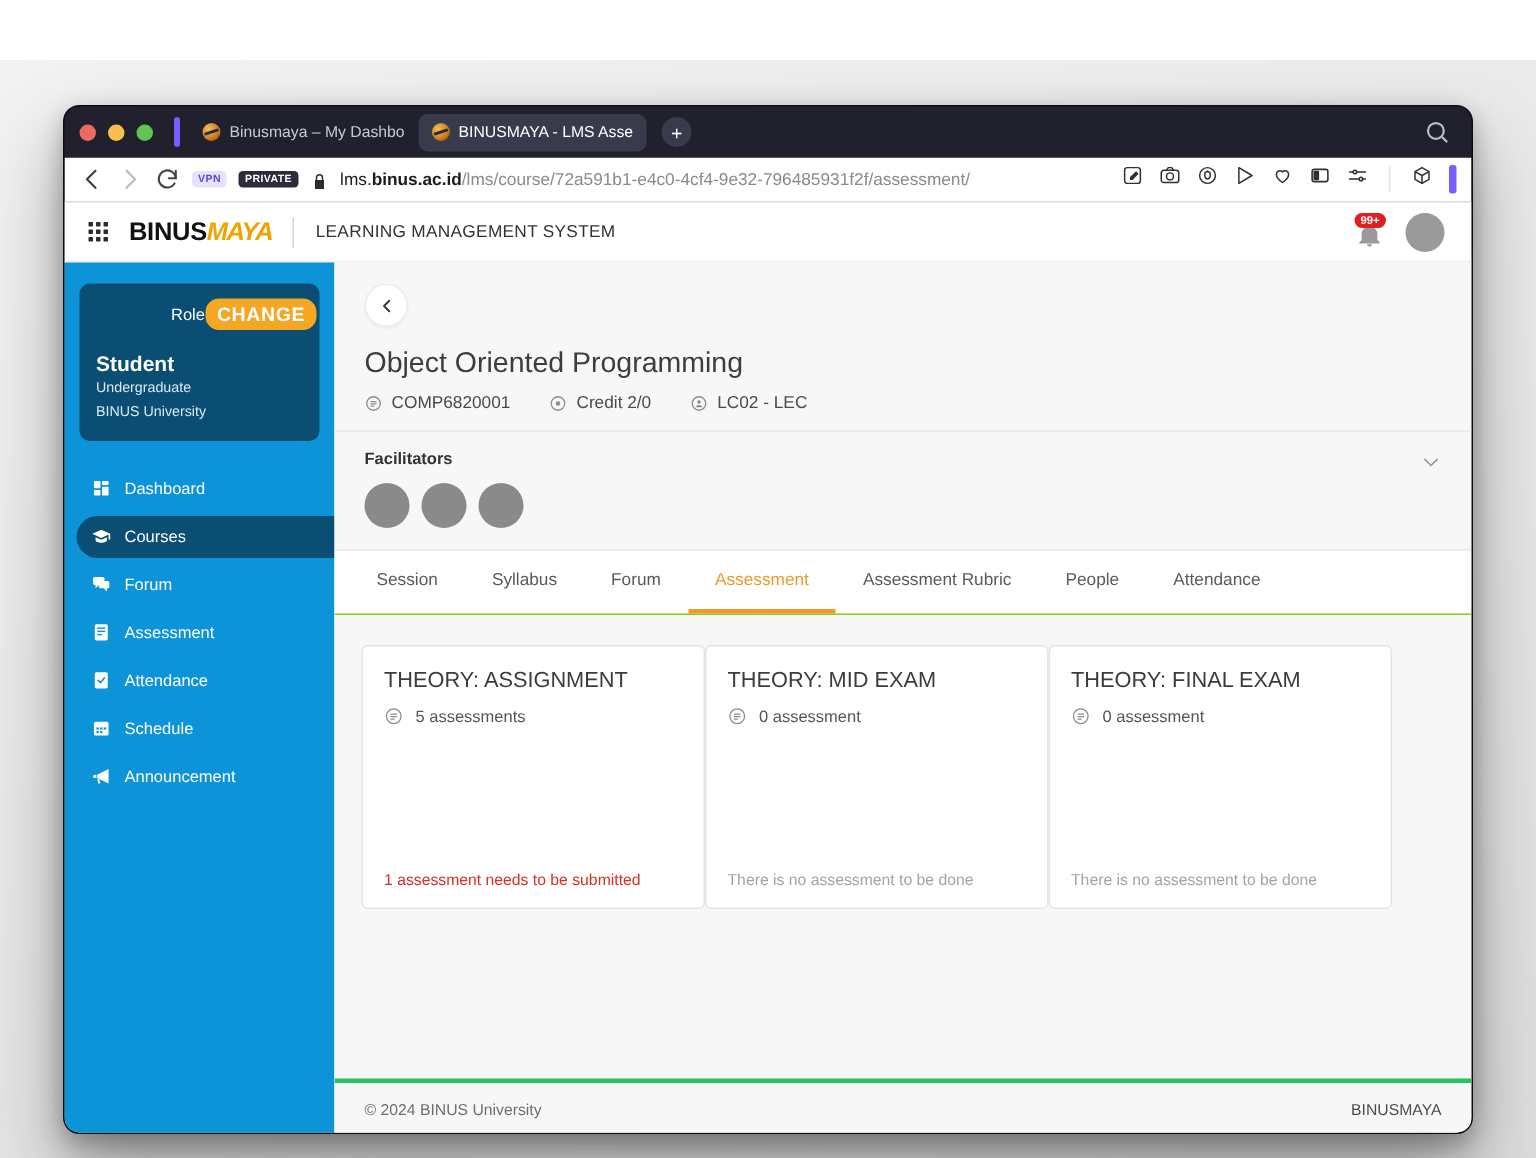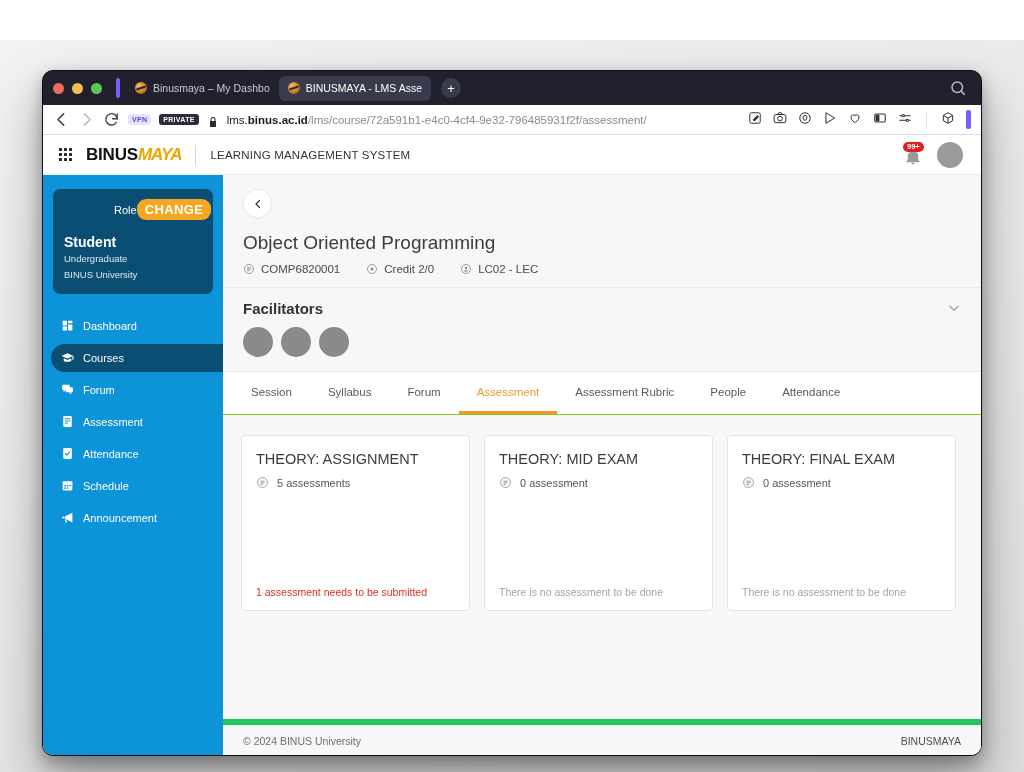--- a/index.html
+++ b/index.html
@@ -233,21 +233,21 @@
   .course-meta { display: flex; align-items: center; gap: 26px; margin-top: 9px; }
   .meta-item { display: flex; align-items: center; gap: 6px; font-size: 11.5px; color: #4a4a4a; }
   .meta-item svg { width: 12px; height: 12px; color: #8c8c8c; flex:none; }
 
   .facilitators {
     background: #f7f7f7;
     padding: 12px 20px 14px 20px;
     border-bottom: 1px solid #e8e8e8;
     position: relative;
   }
-  .fac-title { font-size: 15px; font-weight: bold; color: #333; }
+  .fac-title { font-size: 11px; font-weight: bold; color: #333; }
   .fac-avatars { display: flex; gap: 8px; margin-top: 10px; }
   .fac-avatar { width: 30px; height: 30px; border-radius: 50%; background: #8a8a8a; }
   .fac-chevron {
     position: absolute; right: 20px; top: 13px;
     width: 14px; height: 14px; color: #9b9b9b;
   }
 
   .tabs {
     background: #ffffff;
     display: flex;
@@ -262,21 +262,20 @@
     border-bottom: 3px solid transparent;
     white-space: nowrap;
   }
   .tab-item.active { color: #ef9a28; border-bottom-color: #ef9a28; }
 
   .cards-area {
     flex: 1;
     background: #f7f7f7;
     padding: 20px 18px;
     display: flex;
-    gap: 14px;
     align-items: flex-start;
     overflow: hidden;
   }
   .card {
     width: 229px;
     height: 176px;
     background: #ffffff;
     border: 1px solid #e4e4e4;
     border-radius: 4px;
     padding: 15px 14px 12px 14px;
@@ -285,21 +284,21 @@
   .card-title { font-size: 14.5px; color: #3c3c3c; }
   .card-count { display: flex; align-items: center; gap: 8px; margin-top: 9px; font-size: 11px; color: #555; }
   .card-count svg { width: 13px; height: 13px; color: #8c8c8c; flex: none; }
   .card-foot { margin-top: auto; font-size: 10.5px; }
   .card-foot.warn { color: #d93025; }
   .card-foot.muted { color: #a3a3a3; }
 
   .footer {
     height: 38px; flex: none;
     background: #f7f7f7;
-    border-top: 6px solid #22c55e;
+    border-top: 3px solid #22c55e;
     display: flex; align-items: center;
     padding: 0 20px;
     font-size: 10.5px; color: #6f6f6f;
   }
   .footer .right { margin-left: auto; color: #4c4c4c; }
 </style>
 </head>
 <body>
 
 <div id="desktop">

